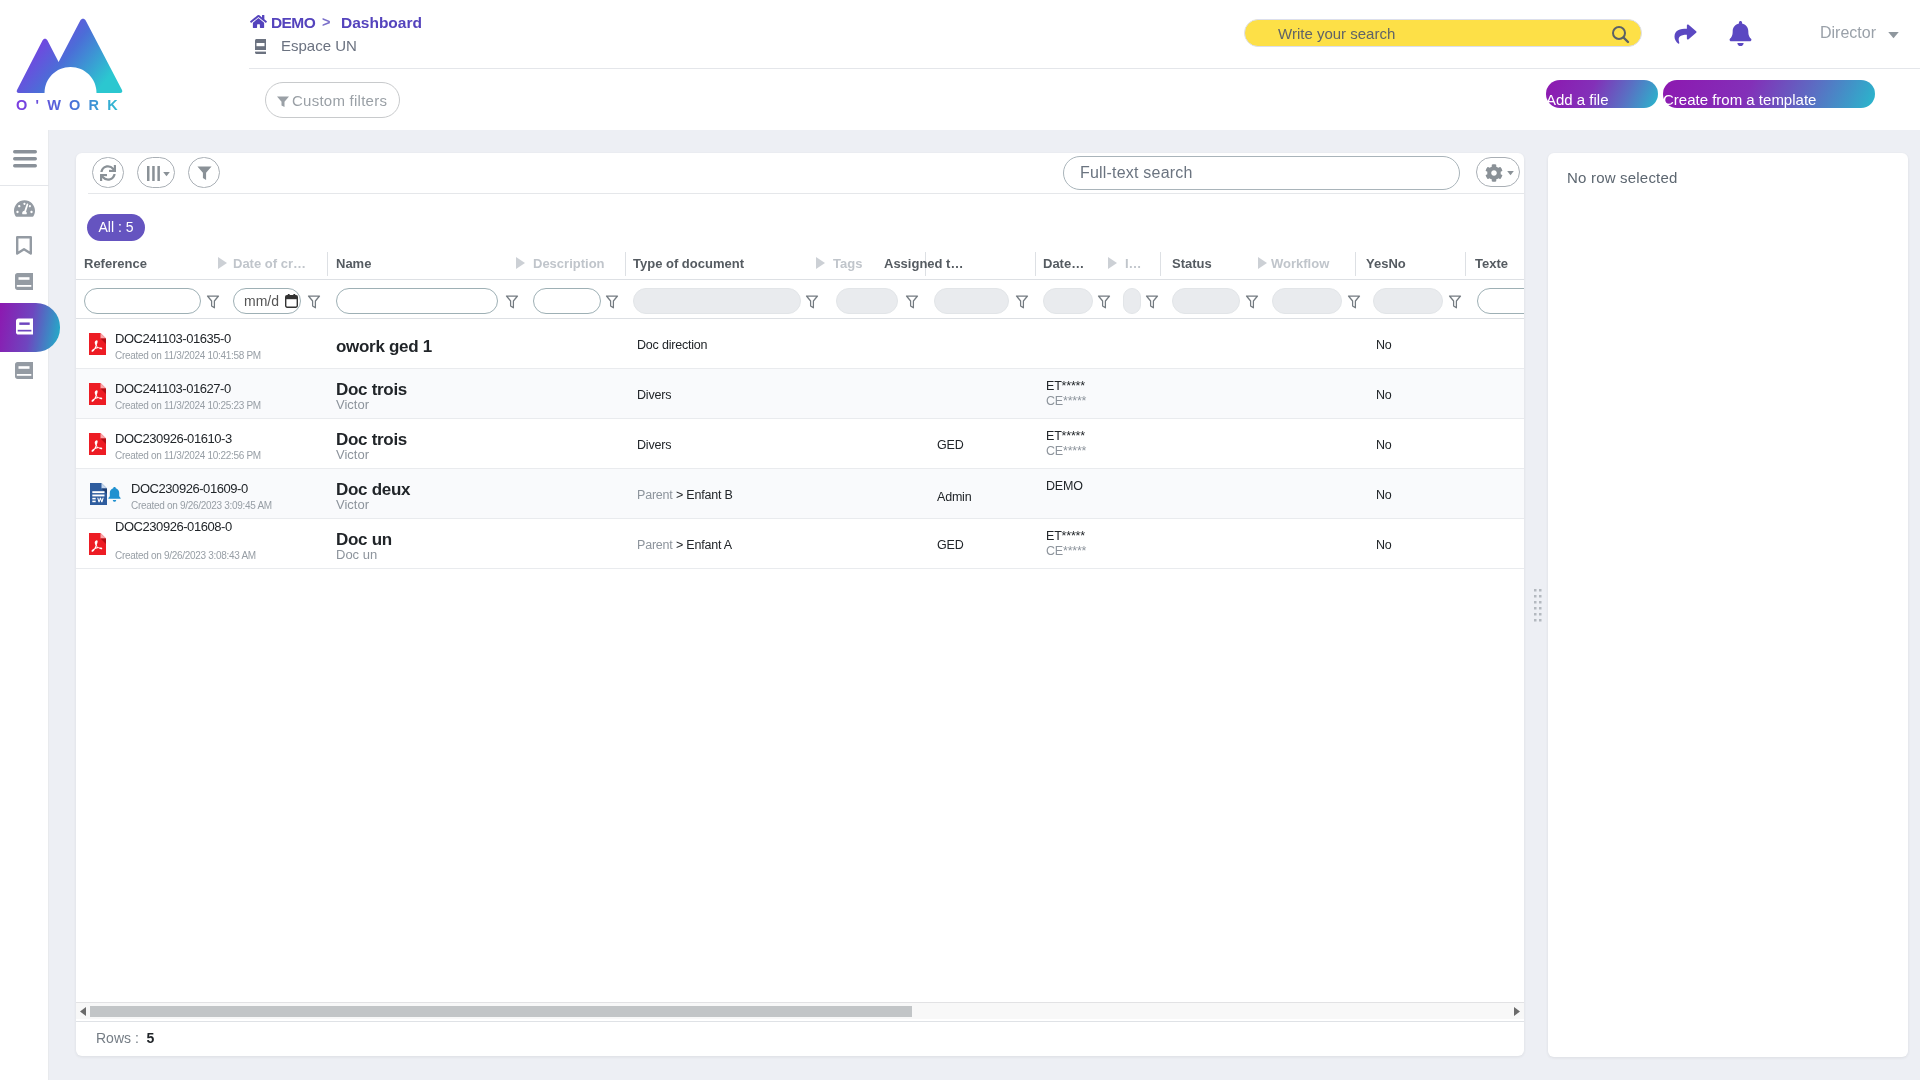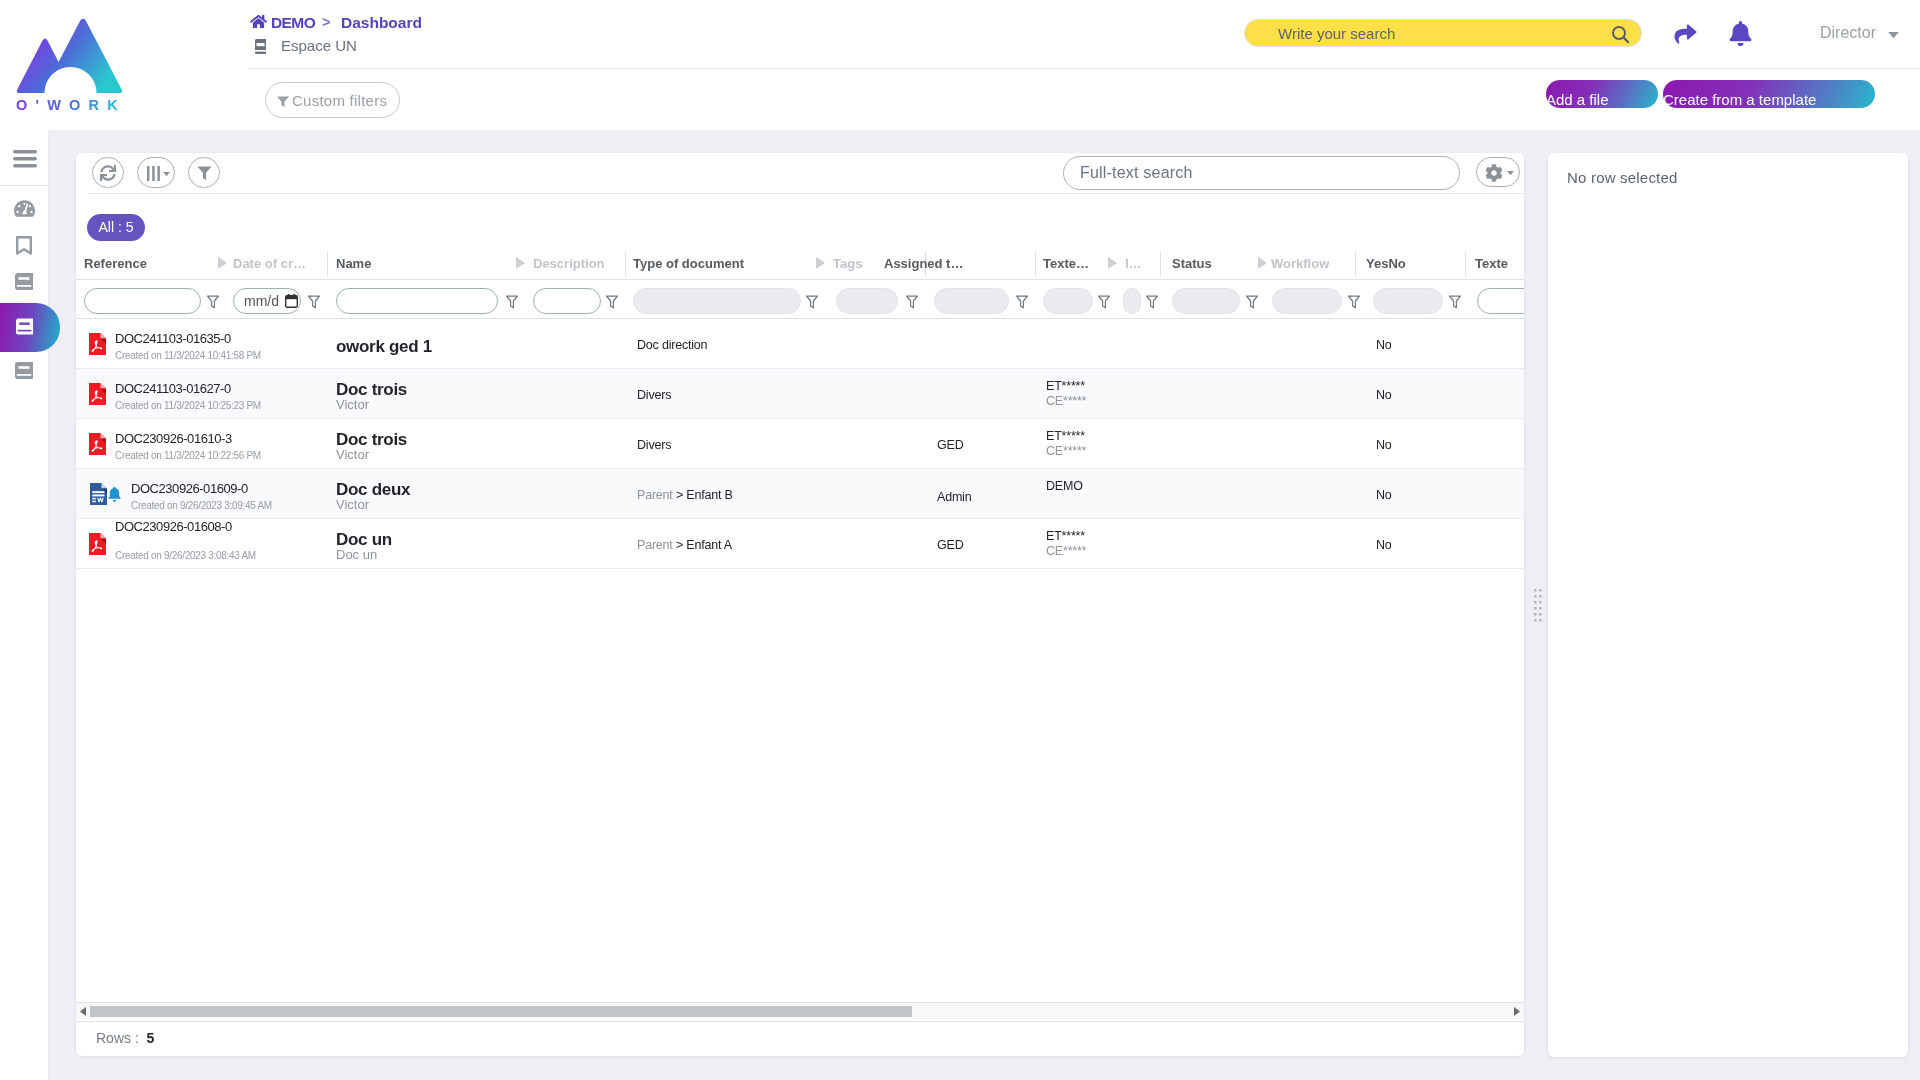--- a/index.html
+++ b/index.html
@@ -237,21 +237,21 @@
     <span class="th" style="left:260px">Name</span>
     <div class="sorttri" style="left:440px"></div>
     <span class="th gray" style="left:457px">Description</span>
     <div class="colsep" style="left:549px"></div>
     <span class="th" style="left:557px">Type of document</span>
     <div class="sorttri" style="left:740px"></div>
     <span class="th gray" style="left:757px">Tags</span>
     <div class="colsep" style="left:849px"></div>
     <span class="th" style="left:808px">Assigned t…</span>
     <div class="colsep" style="left:959px"></div>
-    <span class="th" style="left:967px">Texte…</span>
+    <span class="th" style="left:967px">Date…</span>
     <div class="sorttri" style="left:1032px"></div>
     <span class="th gray" style="left:1049px">I…</span>
     <div class="colsep" style="left:1084px"></div>
     <span class="th" style="left:1096px">Status</span>
     <div class="sorttri" style="left:1182px"></div>
     <span class="th gray" style="left:1195px">Workflow</span>
     <div class="colsep" style="left:1279px"></div>
     <span class="th" style="left:1290px">YesNo</span>
     <div class="colsep" style="left:1389px"></div>
     <span class="th" style="left:1399px">Texte</span>

